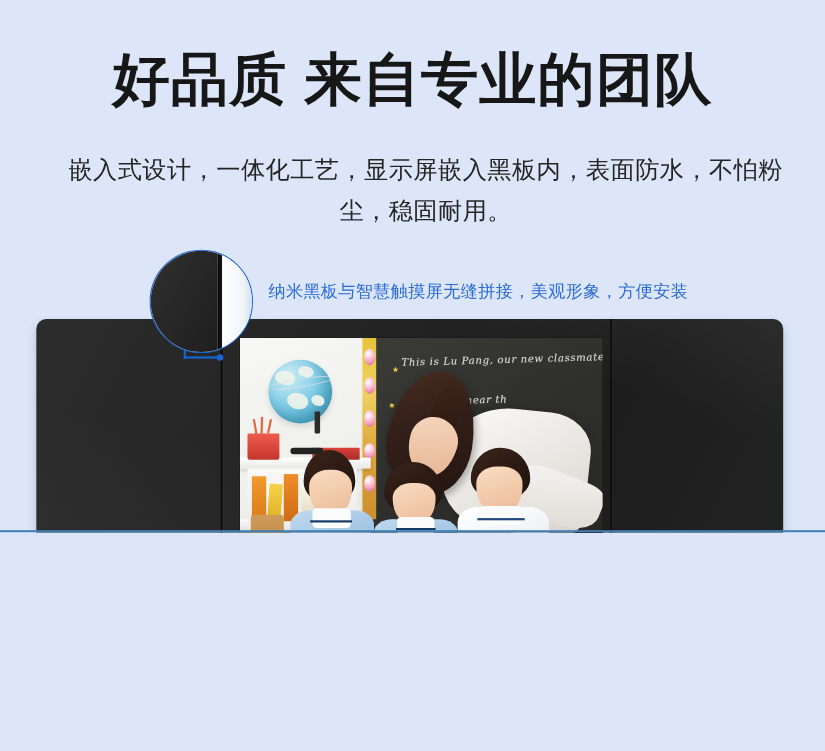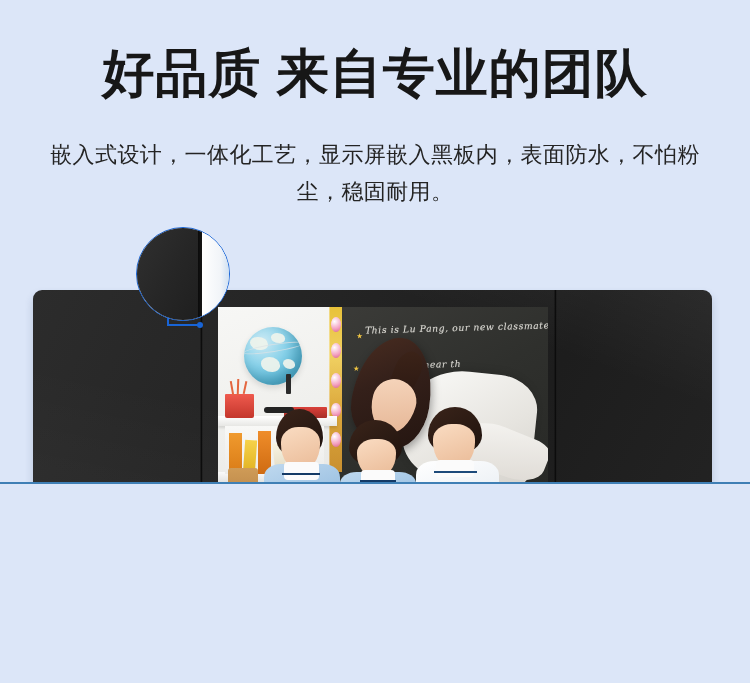--- a/index.html
+++ b/index.html
@@ -36,21 +36,21 @@
     text-align: center;
     font-size: 52px;
     line-height: 62px;
     font-weight: 700;
     color: #171717;
     letter-spacing: 1px;
     white-space: nowrap;
   }
   .subhead {
     position: absolute;
-    left: 40px; top: 136px;
+    left: 52px; top: 136px;
     width: 670px;
     text-align: center;
     font-size: 22px;
     line-height: 37px;
     color: #242424;
     letter-spacing: 0.4px;
   }
 
   
   .anno-text {
@@ -370,20 +370,21 @@
   .dot-bot { left: 40px; top: 521px; }
 </style>
 </head>
 <body>
 
 <div class="stage">
 
   <div class="headline">好品质 来自专业的团队</div>
   <div class="subhead">嵌入式设计，一体化工艺，显示屏嵌入黑板内，表面防水，不怕粉尘，稳固耐用。</div>
 
+  <div class="anno-text top">纳米黑板与智慧触摸屏无缝拼接，美观形象，方便安装</div>
   <div class="anno-text bot">边框采用金属包边设计，四周无锐角，安全性高</div>
 
   <div class="board">
     <div class="sheen"></div>
     <div class="seam left"></div>
     <div class="seam right"></div>
 
     <div class="display">
       <div class="screen">
         <div class="scene">

